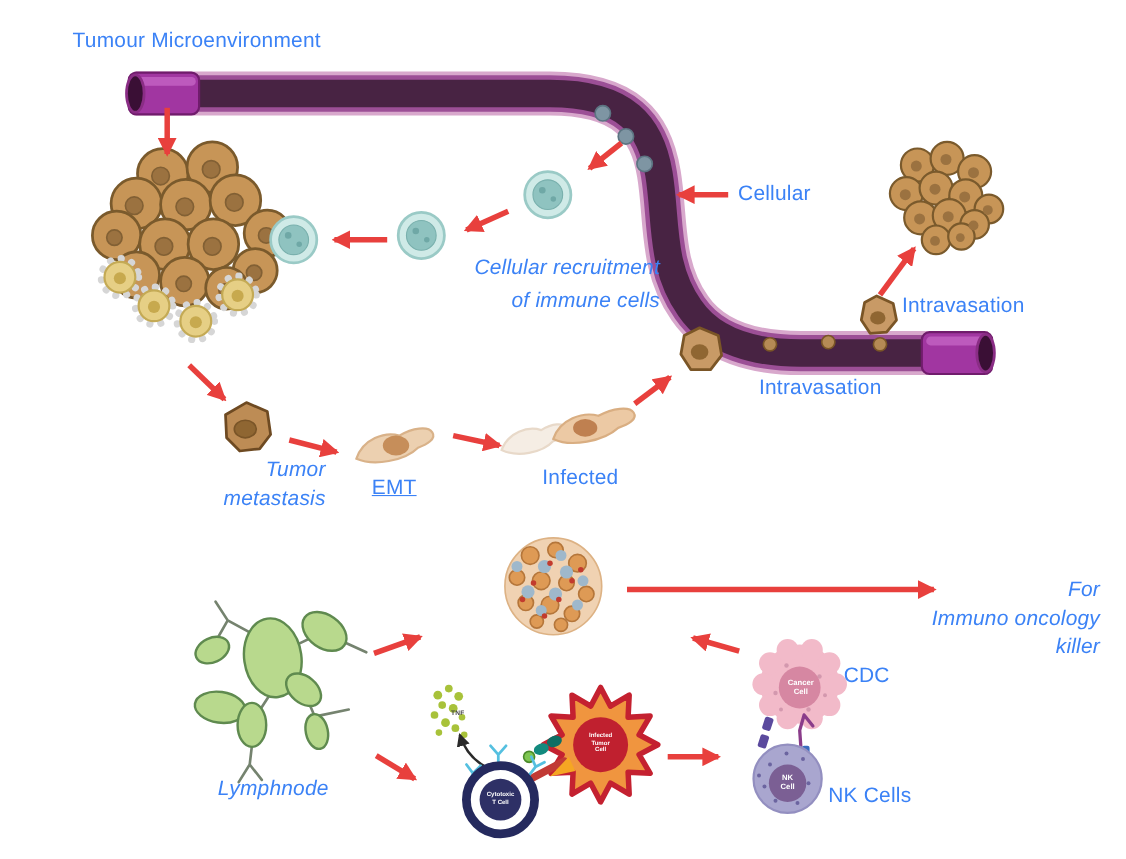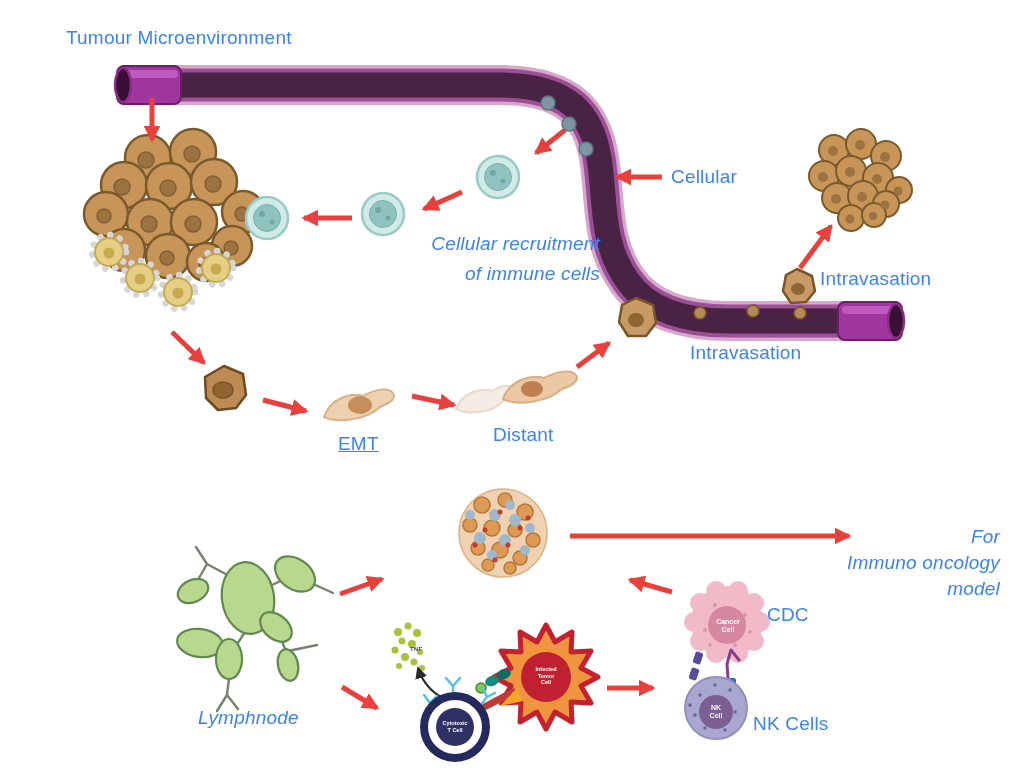--- a/index.html
+++ b/index.html
@@ -373,25 +373,27 @@
     <line x1="607" y1="688" x2="653" y2="688" marker-end="url(#arrowR)"></line>
   </g>
 </svg>
 
 <div class="label lbl-title">Tumour Microenvironment</div>
 <div class="label lbl-arteries">Cellular</div>
 <div class="label lbl-recruit center">Cellular recruitment
 of immune cells</div>
 <div class="label lbl-extrav">Intravasation</div>
 <div class="label lbl-intrav">Intravasation</div>
+<div class="label lbl-metastasis center">Tumor
+metastasis</div>
 <div class="label lbl-emt">EMT</div>
-<div class="label lbl-invasion">Distant</div>
+<div class="label lbl-invasion">Infected</div>
 <div class="label lbl-for center">For
 Immuno oncology
-model</div>
+killer</div>
 <div class="label lbl-cdc">CDC</div>
 <div class="label lbl-nkcells">NK Cells</div>
 <div class="label lbl-lymph">Lymphnode</div>
 <div class="label lbl-ctl">CTL Primy</div>
 <div class="label tiny lbl-tnf">TNF</div>
 <div class="incell lbl-tcell">Cytotoxic
 T Cell</div>
 <div class="incell lbl-itc">Infected
 Tumor
 Cell</div>

